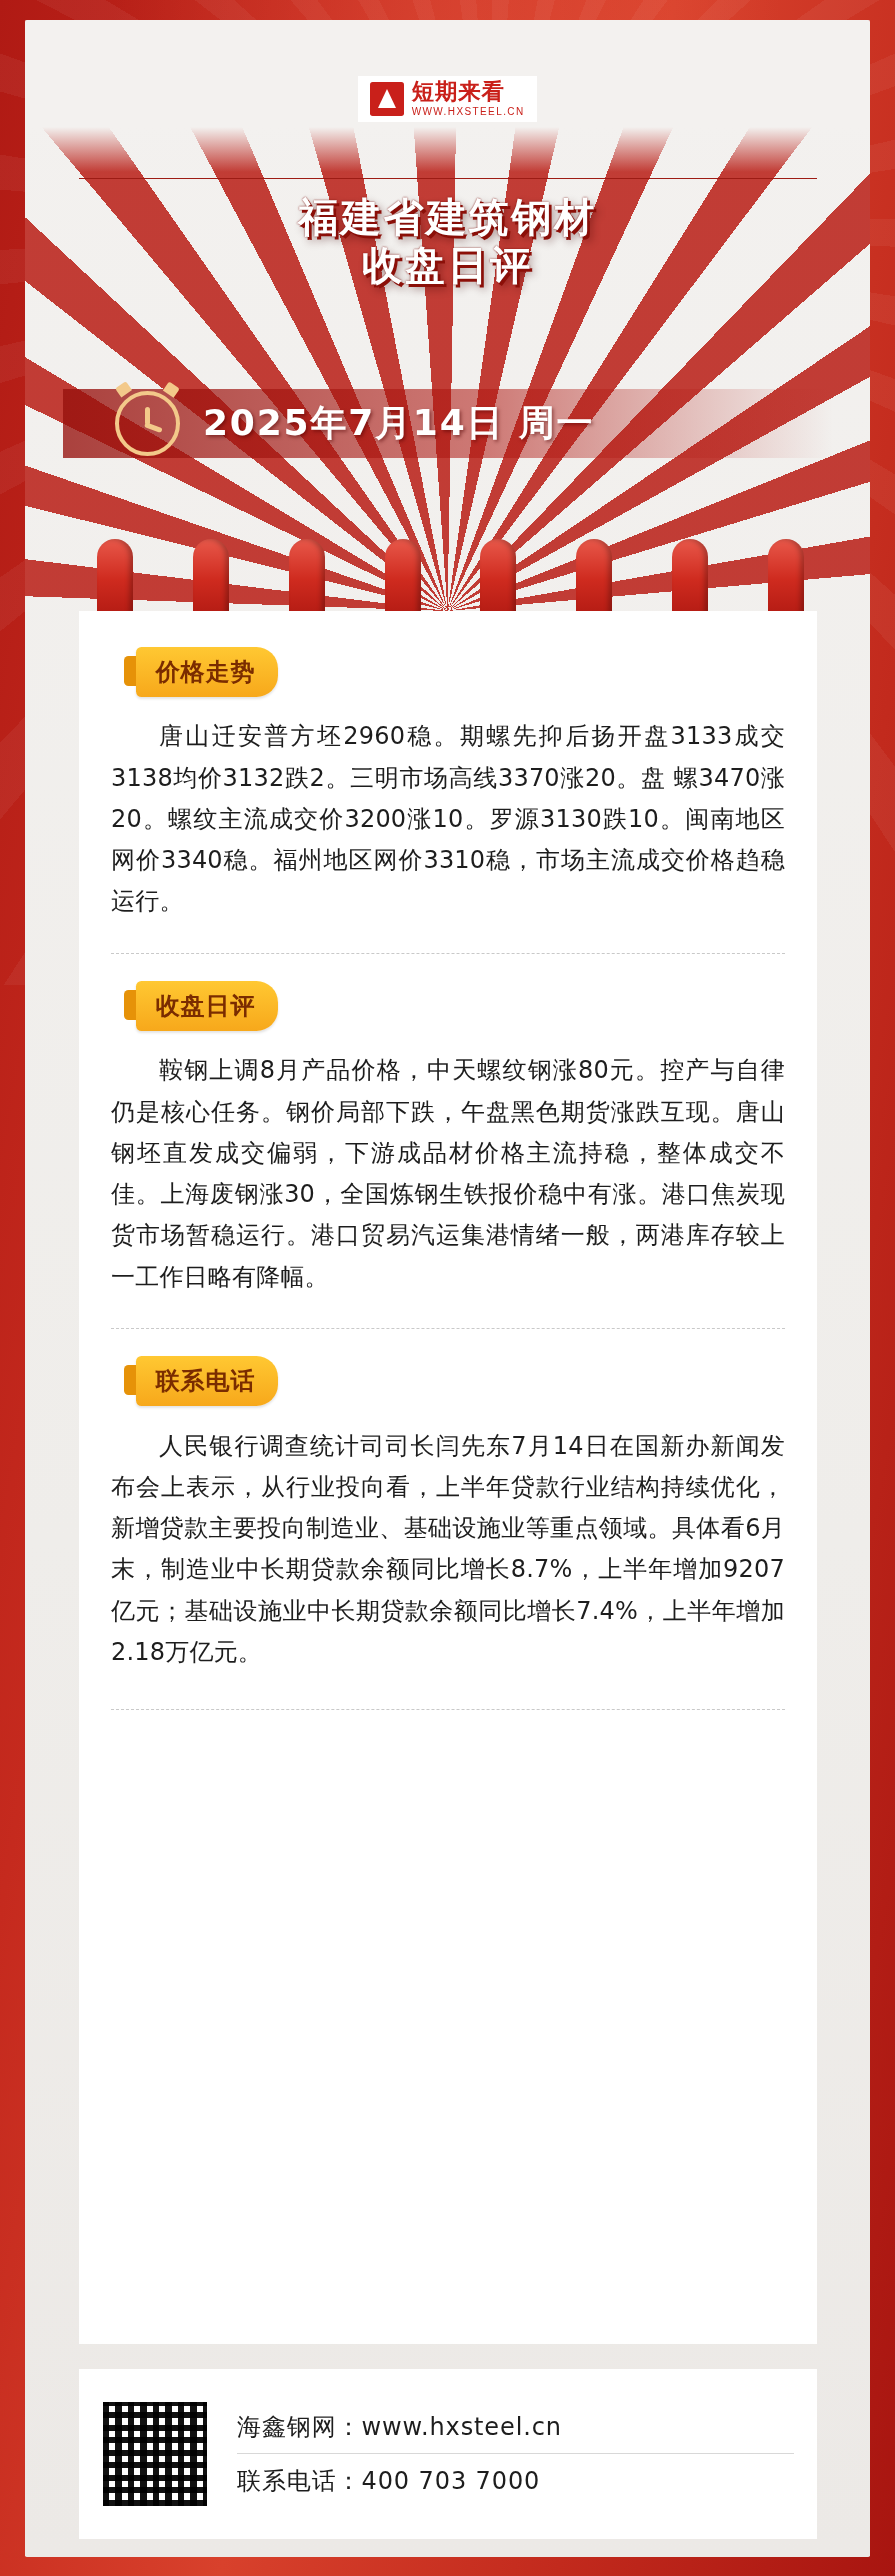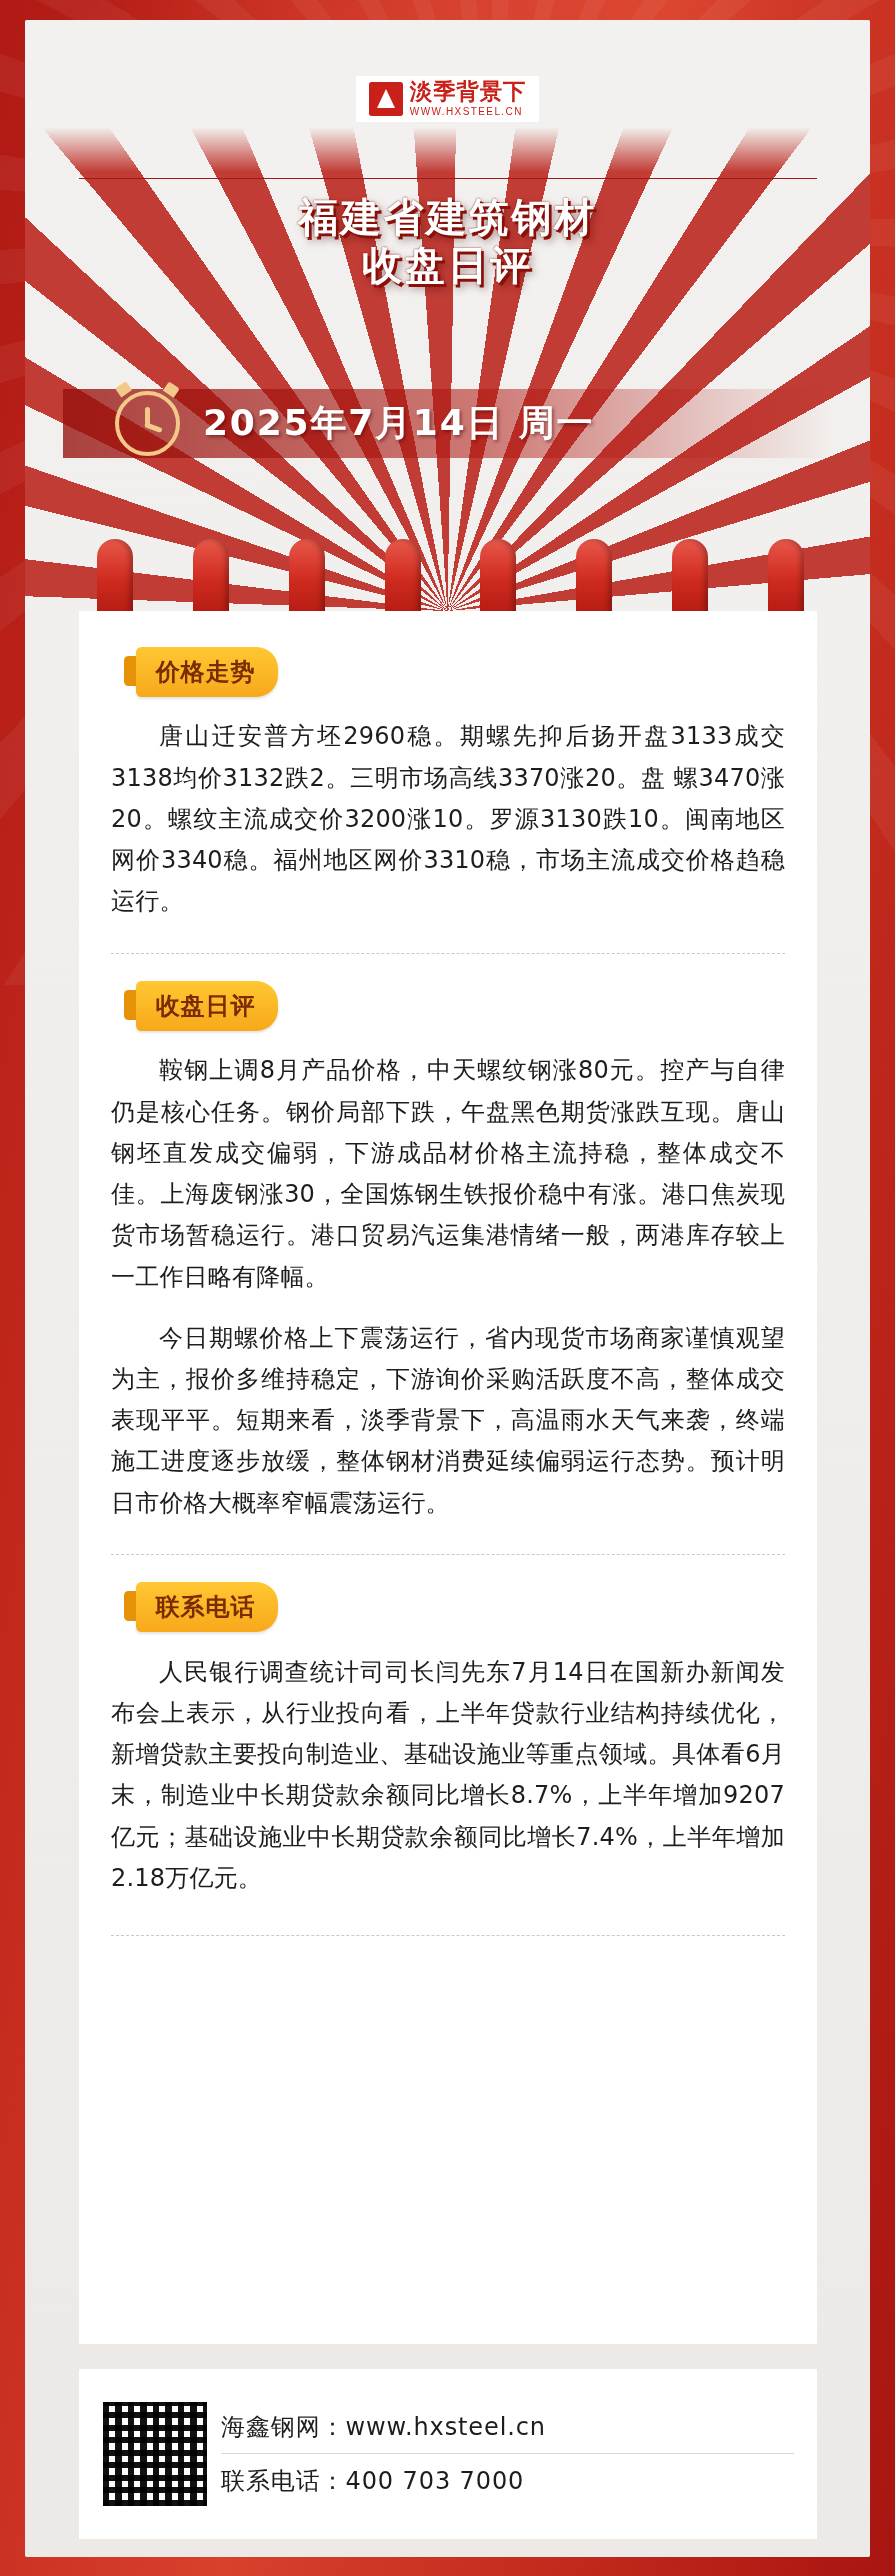--- a/index.html
+++ b/index.html
@@ -280,21 +280,21 @@
     width: 104px; height: 104px;
     flex: none;
     background-color: #ffffff;
     background-image:
       repeating-linear-gradient(90deg, #111 0 6.3px, #fff 6.3px 12.5px),
       repeating-linear-gradient(0deg, #111 0 6.3px, #fff 6.3px 12.5px);
     background-blend-mode: multiply;
     border: 1.8px solid #ffffff;
   }
   .footer-lines {
-    margin-left: 13px;
+    margin-left: 29px;
     flex: 1;
   }
   .footer-line {
     font-size: 24px;
     color: #1d1d1d;
     letter-spacing: 0.9px;
     padding: 10.7px 0;
     font-family: "DejaVu Sans", "Liberation Sans", sans-serif;
   }
   .footer-sep {
@@ -310,21 +310,21 @@
   <div class="vignette"></div>
 
   <div class="card">
     <div class="card-rays"></div>
     <div class="card-top-red"></div>
 
     <div class="logo-wrap">
       <div class="logo">
         <div class="logo-mark"></div>
         <div class="logo-text">
-          <div class="logo-cn">淡季背景下</div>
+          <div class="logo-cn">短期来看</div>
           <div class="logo-en">WWW.HXSTEEL.CN</div>
         </div>
       </div>
     </div>
     <div class="logo-rule"></div>
 
     <div class="title-block">
       <div class="title-line">福建省建筑钢材</div>
       <div class="title-line">收盘日评</div>
     </div>
@@ -351,21 +351,20 @@
     <div class="content">
 
       
       <div class="section-tag">价格走势</div>
       <p class="para">唐山迁安普方坯2960稳。期螺先抑后扬开盘3133成交3138均价3132跌2。三明市场高线3370涨20。盘 螺3470涨20。螺纹主流成交价3200涨10。罗源3130跌10。闽南地区网价3340稳。福州地区网价3310稳，市场主流成交价格趋稳运行。</p>
       <hr class="divider">
 
       
       <div class="section-tag">收盘日评</div>
       <p class="para">鞍钢上调8月产品价格，中天螺纹钢涨80元。控产与自律仍是核心任务。钢价局部下跌，午盘黑色期货涨跌互现。唐山钢坯直发成交偏弱，下游成品材价格主流持稳，整体成交不佳。上海废钢涨30，全国炼钢生铁报价稳中有涨。港口焦炭现货市场暂稳运行。港口贸易汽运集港情绪一般，两港库存较上一工作日略有降幅。</p>
-      <p class="para">今日期螺价格上下震荡运行，省内现货市场商家谨慎观望为主，报价多维持稳定，下游询价采购活跃度不高，整体成交表现平平。短期来看，淡季背景下，高温雨水天气来袭，终端施工进度逐步放缓，整体钢材消费延续偏弱运行态势。预计明日市价格大概率窄幅震荡运行。</p>
       <hr class="divider">
 
       
       <div class="section-tag">联系电话</div>
       <p class="para">人民银行调查统计司司长闫先东7月14日在国新办新闻发布会上表示，从行业投向看，上半年贷款行业结构持续优化，新增贷款主要投向制造业、基础设施业等重点领域。具体看6月末，制造业中长期贷款余额同比增长8.7%，上半年增加9207亿元；基础设施业中长期贷款余额同比增长7.4%，上半年增加2.18万亿元。</p>
       <hr class="divider divider-last">
     </div>
 
     <div class="footer">
       <div class="qr"></div>

